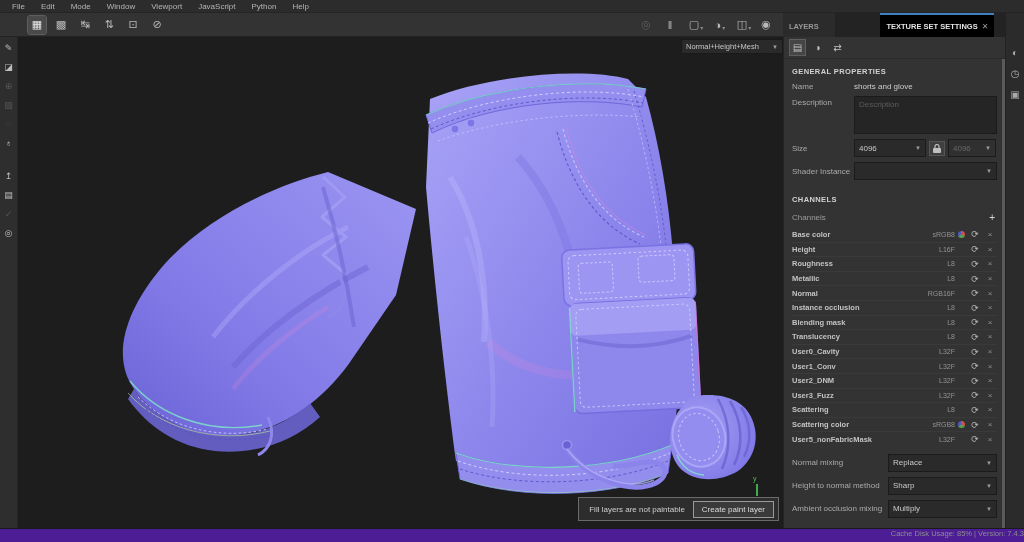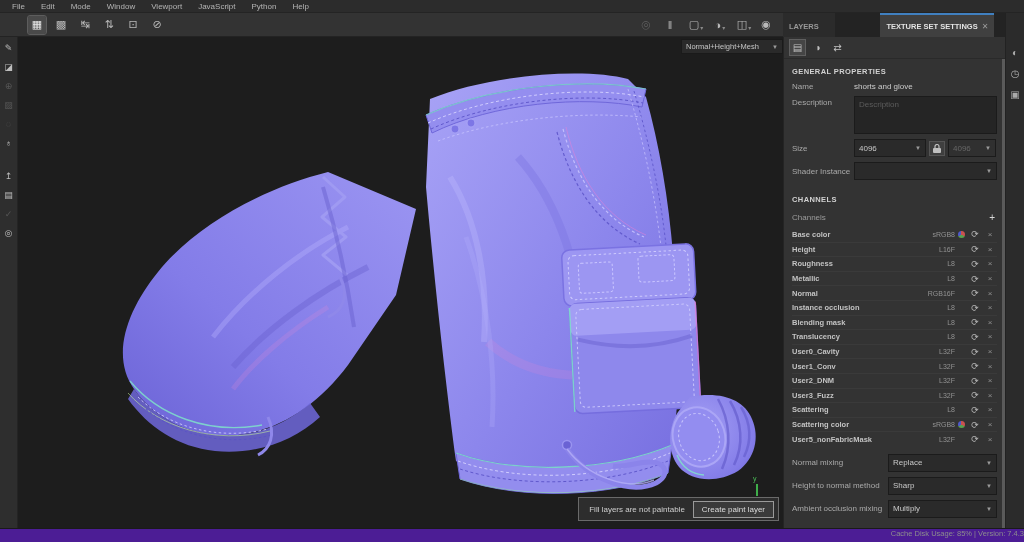--- a/index.html
+++ b/index.html
@@ -20,21 +20,21 @@
   .tb-spacer { flex:1 1 auto; }
   .tb-icon { width:18px; height:18px; display:flex; align-items:center; justify-content:center;
     color:#b9b9b9; font-size:11px; border-radius:2px; }
   .tb-icon.sel { background:#4a4a4a; outline:1px solid #5d5d5d; color:#e8e8e8; }
   .tb-icon.dim { color:#5f5f5f; }
   .tb-icon .chev { font-size:6px; color:#8a8a8a; margin-left:1px; margin-top:6px; }
 
   .tabbar { flex:0 0 222px; background:#232323; display:flex; align-items:stretch;gap:44px; }
   .tab { display:flex; align-items:center; gap:4px; padding:0 6px; font-size:7.5px; font-weight:bold;
     color:#999; border-top:2px solid transparent; background:#2b2b2b; margin-right:1px; white-space:nowrap; }
-  .tab.active { background:#404040; color:#e3e3e3; border-top:2px solid #4080c0; }
+  .tab.active { background:#000000; color:#e3e3e3; border-top:2px solid #4080c0; }
   .tab .x { font-weight:normal; color:#9a9a9a; font-size:8px; }
   .striptop { flex:0 0 19px; background:#2b2b2b; border-left:1px solid #222; }
 
   
   .body { flex:1 1 auto; display:flex; min-height:0; }
 
   .tools { flex:0 0 18px; background:#2e2e2e; border-right:1px solid #242424;
     display:flex; flex-direction:column; align-items:center; padding-top:4px; gap:5px; }
   .tool { width:14px; height:14px; display:flex; align-items:center; justify-content:center;
     font-size:9px; color:#bdbdbd; border-radius:2px; }

